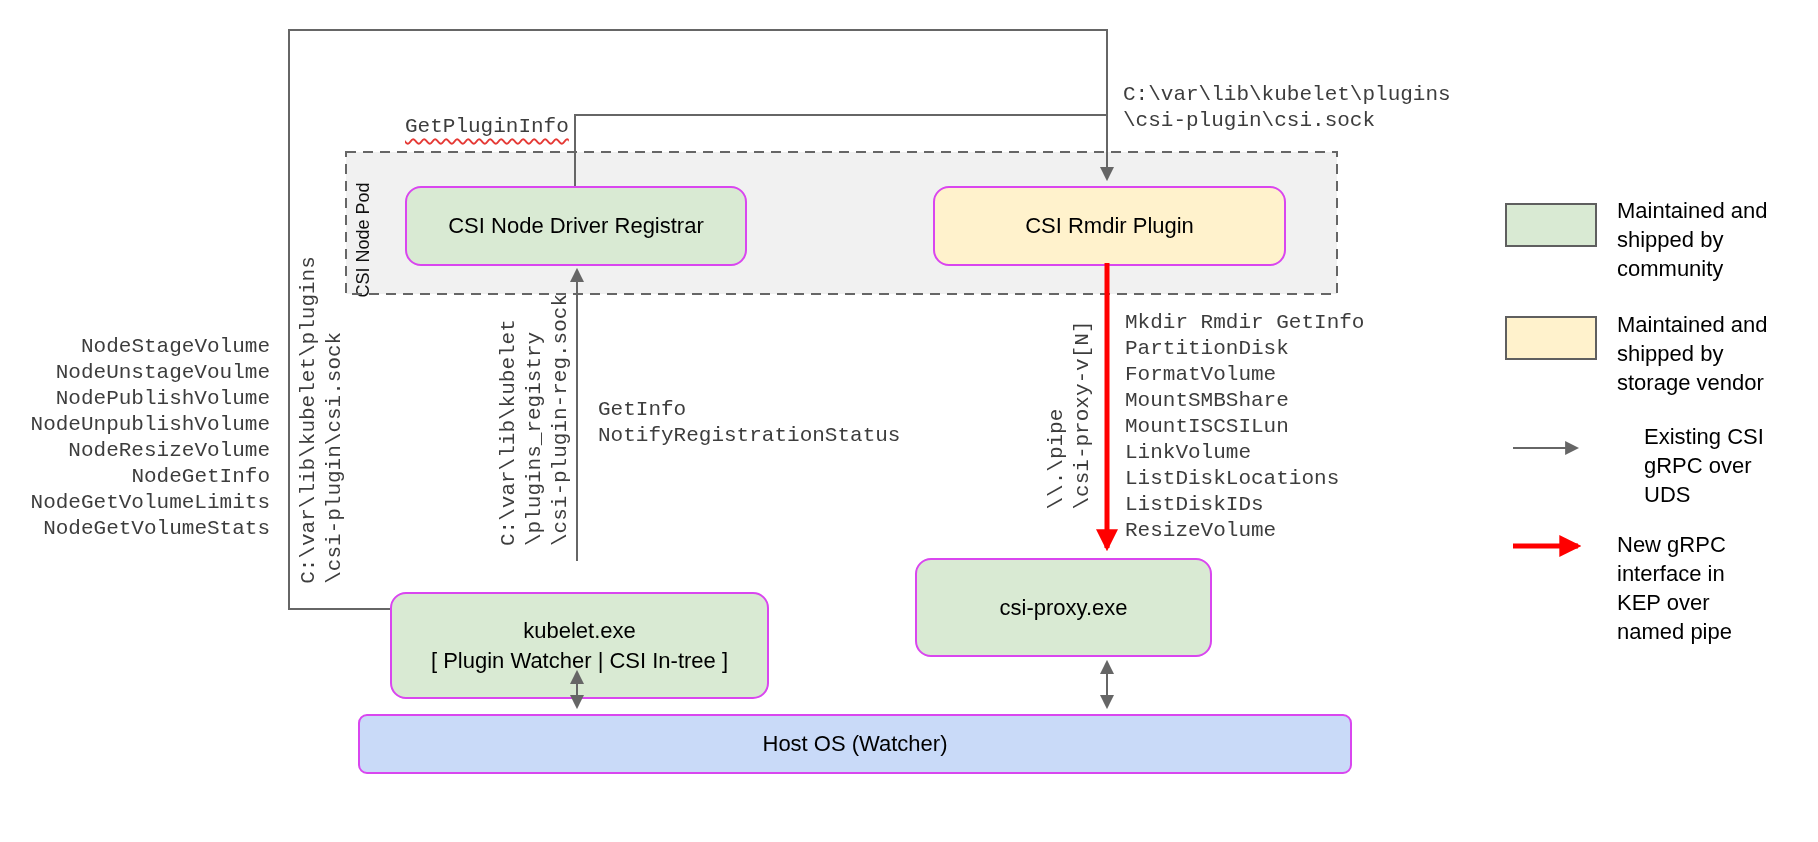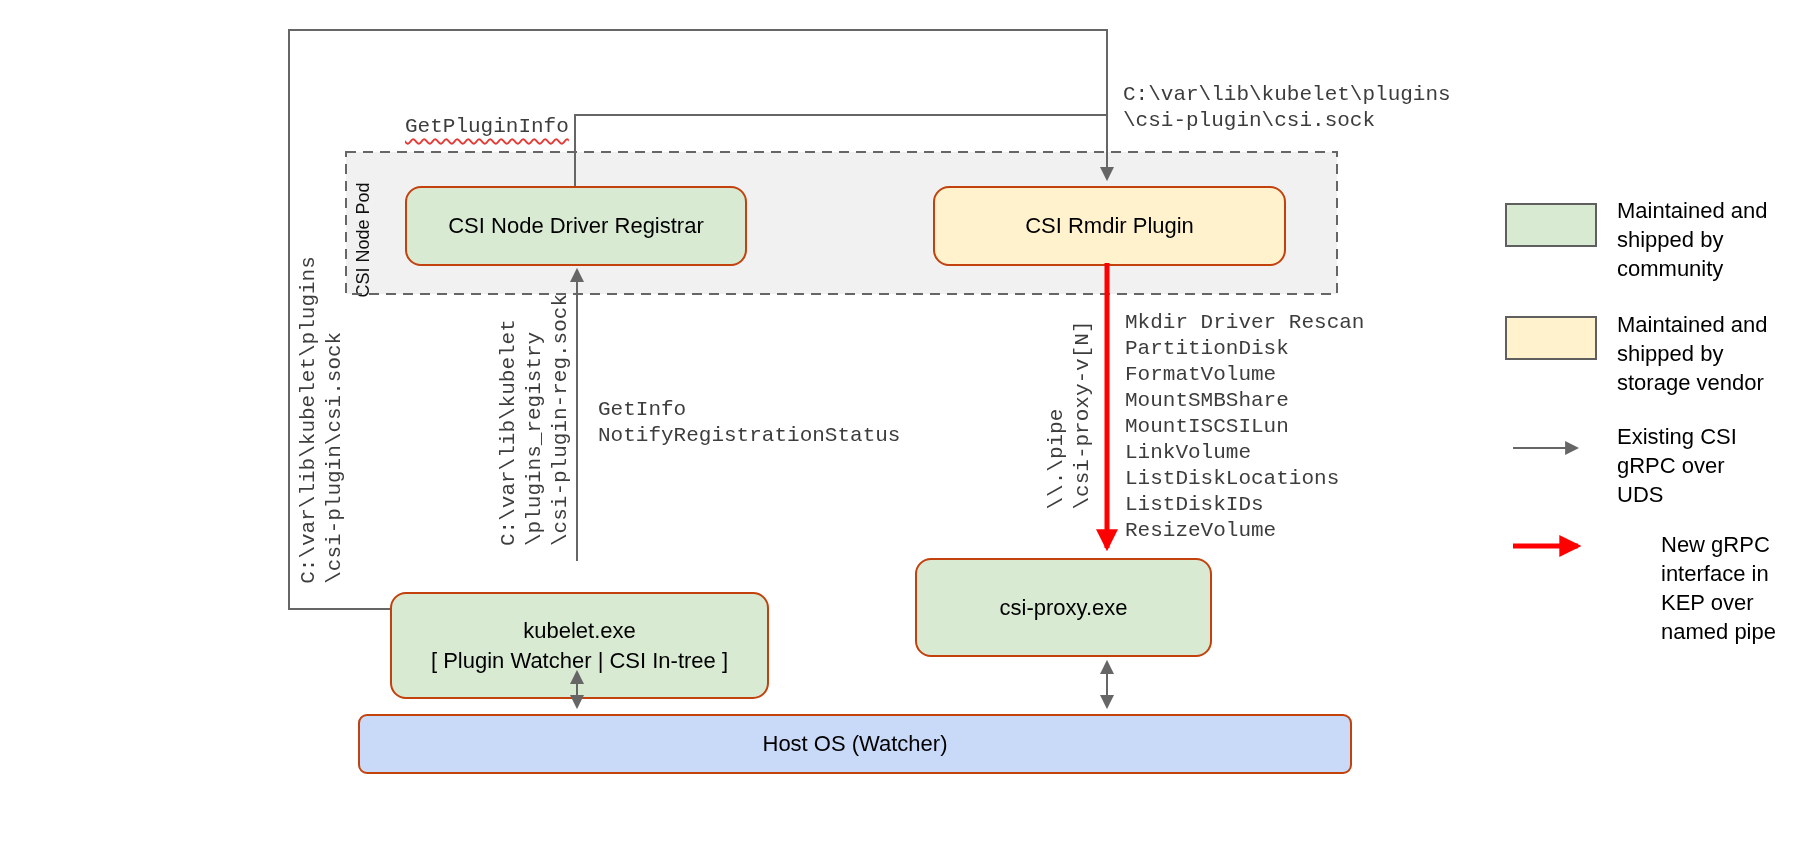--- a/index.html
+++ b/index.html
@@ -4,21 +4,21 @@
 <style>
   html,body { margin:0; padding:0; background:#ffffff; }
   .canvas {
     position:relative; width:1818px; height:842px; background:#ffffff;
     font-family:"Liberation Sans", sans-serif; overflow:hidden;
   }
   
   .pod-bg { position:absolute; left:346px; top:152px; width:991px; height:142px;
             background:var(--pod_gray,#f1f1f1); }
   
-  .box { position:absolute; border:2px solid #c2410c; border-radius:16px;
+  .box { position:absolute; border:2px solid #d946ef; border-radius:16px;
          display:flex; align-items:center; justify-content:center;
          text-align:center; font-size:22px; color:#000; white-space:pre-line;
          line-height:30px; }
   .box-registrar { left:405px; top:186px; width:338px; height:76px; background:var(--community_green,#d9ead3); }
   .box-plugin    { left:933px; top:186px; width:349px; height:76px; background:var(--vendor_yellow,#fff2cc); }
   .box-kubelet   { left:390px; top:562px; width:375px; height:103px; background:var(--community_green,#d9ead3);margin-top:30px; }
   .box-proxy     { left:915px; top:558px; width:293px; height:95px;  background:var(--community_green,#d9ead3); }
   .box-host      { left:358px; top:714px; width:990px; height:56px;  background:var(--host_blue,#c9daf8); border-radius:9px; }
   
   .mono { position:absolute; font-family:"Liberation Mono", monospace;
@@ -37,22 +37,22 @@
   .pod-label { position:absolute; left:363px; top:240px; font-size:18px; color:#111;
                white-space:pre; font-family:"Liberation Sans", sans-serif; }
   
   .swatch { position:absolute; width:88px; height:40px; border:2px solid #5f5f5f; }
   .swatch-community { left:1505px; top:203px; background:var(--community_green,#d9ead3); }
   .swatch-vendor    { left:1505px; top:316px; background:var(--vendor_yellow,#fff2cc); }
   .legend-text { position:absolute; left:1617px; font-size:22px; line-height:29px;
                  color:#000; white-space:pre; }
   .lt-community { top:196px; }
   .lt-vendor    { top:310px; }
-  .lt-existing  { top:422px; }
-  .lt-new       { top:530px;margin-left:44px; }
+  .lt-existing  { top:422px;margin-left:27px; }
+  .lt-new       { top:530px; }
   
   svg.overlay { position:absolute; left:0; top:0; width:1818px; height:842px;
                 pointer-events:none; }
 </style>
 </head>
 <body>
 
 <div class="canvas">
 
   <div class="pod-bg"></div>
@@ -71,21 +71,29 @@
   <div class="box box-proxy">
     <span>csi-proxy.exe</span>
   </div>
   <div class="box box-host">
     <span>Host OS (Watcher)</span>
   </div>
 
   <div class="mono lbl-getplugininfo">GetPluginInfo</div>
   <div class="mono lbl-socket-top">C:\var\lib\kubelet\plugins
 \csi-plugin\csi.sock</div>
-  <div class="mono lbl-proxy-rpcs">Mkdir Driver Rescan
+  <div class="mono lbl-node-rpcs">NodeStageVolume
+NodeUnstageVoulme
+NodePublishVolume
+NodeUnpublishVolume
+NodeResizeVolume
+NodeGetInfo
+NodeGetVolumeLimits
+NodeGetVolumeStats</div>
+  <div class="mono lbl-proxy-rpcs">Mkdir Rmdir GetInfo
 PartitionDisk
 FormatVolume
 MountSMBShare
 MountISCSILun
 LinkVolume
 ListDiskLocations
 ListDiskIDs
 ResizeVolume</div>
   <div class="mono lbl-reg-rpcs">GetInfo
 NotifyRegistrationStatus</div>

